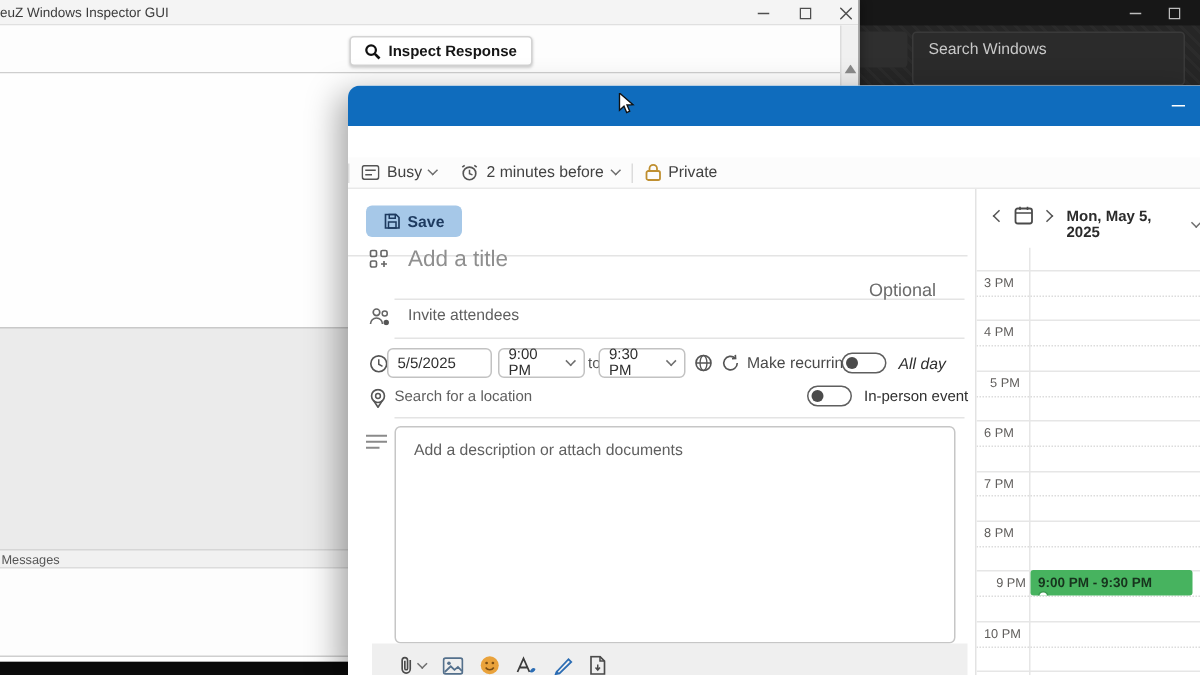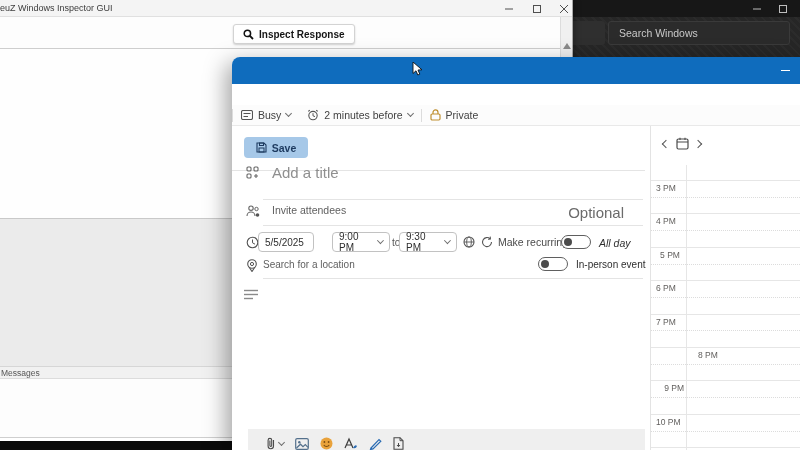--- a/index.html
+++ b/index.html
@@ -10,21 +10,21 @@
   
   #taskbar { left:0; top:441px; width:800px; height:9px; background:#0b0b0b; }
 
   
   #syswin { left:520px; top:0; width:280px; height:57px; background:#1d1d1d; }
   #syswin .titlebar { position:absolute; left:0; top:0; right:0; height:17px; background:#171717; }
   #syswin .body { position:absolute; left:0; top:17px; right:0; bottom:0; background:#262626;
     background-image:repeating-linear-gradient(45deg, rgba(255,255,255,.025) 0 2px, transparent 2px 6px); }
   .sys-btn { position:absolute; top:3px; width:14px; height:11px; display:flex; align-items:center; justify-content:center; }
   #sys-box-left { position:absolute; left:15px; top:4px; width:70px; height:24px; background:#2f2f2f; border-radius:3px; }
-  #sys-search { position:absolute; left:88px; top:4px; width:182px; height:24px; background:#2b2b2b; border:1px solid #3a3a3a; border-radius:3px;
+  #sys-search { position:absolute; left:88px; top:4px; width:182px; height:36px; background:#2b2b2b; border:1px solid #3a3a3a; border-radius:3px;
     color:#c9c9c9; font-size:10.5px; line-height:22px; padding-left:10px; }
 
   
   #inspector { left:-4px; top:0; width:577px; height:441px; background:#fff; border-right:1px solid #a9a9a9; box-shadow:2px 0 6px rgba(0,0,0,.25); }
   #inspector .titlebar { position:absolute; left:0; top:0; right:0; height:17px; background:#f4f4f4; border-bottom:1px solid #e0e0e0; }
   #inspector .title { position:absolute; left:4px; top:3px; font-size:9px; color:#3c3c3c; white-space:nowrap; }
   .win-ctl { position:absolute; top:3px; width:16px; height:12px; display:flex; align-items:center; justify-content:center; }
   #insp-toolbar { position:absolute; left:0; top:17px; right:0; height:32px; background:#fdfdfd; border-bottom:1px solid #cecece; }
   #inspect-btn { position:absolute; left:237px; top:7px; height:20px; padding:0 9px; background:#fff; border:1px solid #d3d3d3; border-radius:3px;
     box-shadow:0 1px 2px rgba(0,0,0,.18); display:flex; align-items:center; gap:5px; font-size:10px; font-weight:bold; color:#151515; }
@@ -55,26 +55,26 @@
 
   #dlg-form { position:absolute; left:0; top:69px; width:418px; bottom:0; background:#fff; }
   #save-btn { position:absolute; left:12px; top:11px; width:64px; height:21px; background:#a6c8e8; border-radius:4px;
     display:flex; align-items:center; justify-content:center; gap:5px; font-size:10.5px; font-weight:bold; color:#1d3a5f; }
   .hdiv { position:absolute; height:1px; background:#e4e4e4; }
   #div-save { left:0; right:5px; top:44px; }
   .row-icon { position:absolute; left:14px; }
   #title-ph { position:absolute; left:40px; top:38px; font-size:15px; color:#8f8f8f; }
   #div-title { left:31px; width:380px; top:73px; }
   #attendees-ph { position:absolute; left:40px; top:78px; font-size:10.5px; color:#5f5f5f; }
-  #attendees-opt { position:absolute; right:26px; top:78px; font-size:15px; color:#6b6b6b; }
+  #attendees-opt { position:absolute; right:26px; top:60px; font-size:12px; color:#6b6b6b; }
   #div-att { left:31px; width:380px; top:99px; }
 
   .fieldbox { position:absolute; height:20px; border:1px solid #c2c2c2; border-radius:4px; background:#fff;
     display:flex; align-items:center; font-size:10px; color:#2f2f2f; padding:0 6px; gap:5px; }
-  #date-box { left:26px; top:106px; width:56px; justify-content:space-between;gap:28px; }
+  #date-box { left:26px; top:106px; width:70px; justify-content:space-between;gap:28px; }
   #time-start { left:100px; top:106px; width:58px; justify-content:space-between; }
   #time-end { left:167px; top:106px; width:58px; justify-content:space-between; }
   #to-label { position:absolute; left:160px; top:111px; font-size:10px; color:#555; }
   #globe-ic { position:absolute; left:231px; top:110px; }
   #recur { position:absolute; left:249px; top:110px; display:flex; align-items:center; gap:5px; font-size:10.5px; color:#4a4a4a; }
   .toggle { position:absolute; width:30px; height:14px; border:1px solid #5f5f5f; border-radius:8px; background:#fff; }
   .toggle .knob { position:absolute; left:2px; top:2px; width:8px; height:8px; border-radius:50%; background:#4b4b4b; }
   #toggle-allday { left:329px; top:109px; }
   #allday-label { position:absolute; left:367px; top:111px; font-size:10.5px; color:#2f2f2f;font-style:italic; }
   #loc-ph { position:absolute; left:31px; top:133px; font-size:10px; color:#5f5f5f; }
@@ -295,20 +295,23 @@
         <div class="knob"></div>
       </div>
     <span id="inperson-label">In-person event</span>
     <div class="hdiv" id="div-loc"></div>
 
     <svg id="desc-icon" width="14" height="11" viewBox="0 0 14 11">
       <line x1="0" y1="1.5" x2="14" y2="1.5" stroke="#8a8a8a" stroke-width="1.4"></line>
       <line x1="0" y1="5.5" x2="14" y2="5.5" stroke="#8a8a8a" stroke-width="1.4"></line>
       <line x1="0" y1="9.5" x2="9" y2="9.5" stroke="#8a8a8a" stroke-width="1.4"></line>
     </svg>
+    <div id="desc-box">
+      <div id="desc-ph">Add a description or attach documents</div>
+    </div>
 
     <div id="form-footer">
       <div id="footer-icons">
         <span style="display:flex;align-items:center;gap:3px;">
           <svg width="10" height="13" viewBox="0 0 10 13">
             <path d="M7.5 3 V9 a2.7 2.7 0 0 1 -5.4 0 V3.2 a1.8 1.8 0 0 1 3.6 0 V8.6 a0.9 0.9 0 0 1 -1.8 0 V3.5" fill="none" stroke="#4a4a4a" stroke-width="1.1"></path>
           </svg>
           <span class="chev"></span>
         </span>
         <svg width="14" height="12" viewBox="0 0 14 12">
@@ -342,43 +345,48 @@
   <div id="daypanel">
     <div id="dp-header">
       <div id="dp-prev" class="chev-l"></div>
       <svg id="dp-cal-icon" width="13" height="13" viewBox="0 0 13 13">
         <rect x="1" y="2" width="11" height="10" rx="1.5" fill="none" stroke="#4a4a4a" stroke-width="1.2"></rect>
         <line x1="1" y1="5" x2="12" y2="5" stroke="#4a4a4a" stroke-width="1.1"></line>
         <line x1="4" y1="0.8" x2="4" y2="3" stroke="#4a4a4a" stroke-width="1.1"></line>
         <line x1="9" y1="0.8" x2="9" y2="3" stroke="#4a4a4a" stroke-width="1.1"></line>
       </svg>
       <div id="dp-next" class="chev-r"></div>
+      <div id="dp-date">
+        <span>Mon, May 5, 2025</span>
+        <span class="chev"></span>
+      </div>
     </div>
     <div id="dp-grid">
       <div id="dp-gutterline"></div>
     <div class="hour-line" style="top: 15px;"></div>
         <div class="half-line" style="top: 31.7px;"></div>
         <div class="time-label" style="top: 18px;">3 PM</div>
         <div class="hour-line" style="top: 48.4px;"></div>
         <div class="half-line" style="top: 65.1px;"></div>
         <div class="time-label" style="top: 51.4px;">4 PM</div>
         <div class="hour-line" style="top: 81.8px;"></div>
         <div class="half-line" style="top: 98.5px;"></div>
         <div class="time-label" style="top: 84.8px; text-align: center;">5 PM</div>
         <div class="hour-line" style="top: 115.2px;"></div>
         <div class="half-line" style="top: 131.9px;"></div>
         <div class="time-label" style="top: 118.2px;">6 PM</div>
         <div class="hour-line" style="top: 148.6px;"></div>
         <div class="half-line" style="top: 165.3px;"></div>
         <div class="time-label" style="top: 151.6px;">7 PM</div>
         <div class="hour-line" style="top: 182px;"></div>
         <div class="half-line" style="top: 198.7px;"></div>
-        <div class="time-label" style="top: 185px; margin-left: 42px;">8 PM</div>
+        <div class="time-label" style="top: 185px;">8 PM</div>
         <div class="hour-line" style="top: 215.4px;"></div>
         <div class="half-line" style="top: 232.1px;"></div>
         <div class="time-label" style="top: 218.4px; text-align: right;">9 PM</div>
         <div class="hour-line" style="top: 248.8px;"></div>
         <div class="half-line" style="top: 265.5px;"></div>
         <div class="time-label" style="top: 251.8px;">10 PM</div>
         <div class="hour-line" style="top: 282.2px;"></div>
+        <div id="cal-event" style="top: 215.4px; height: 16.7px; background: rgb(71, 179, 95);">9:00 PM - 9:30 PM<div class="handle"></div></div>
       </div>
   </div>
 </div>
 
 </body></html>

